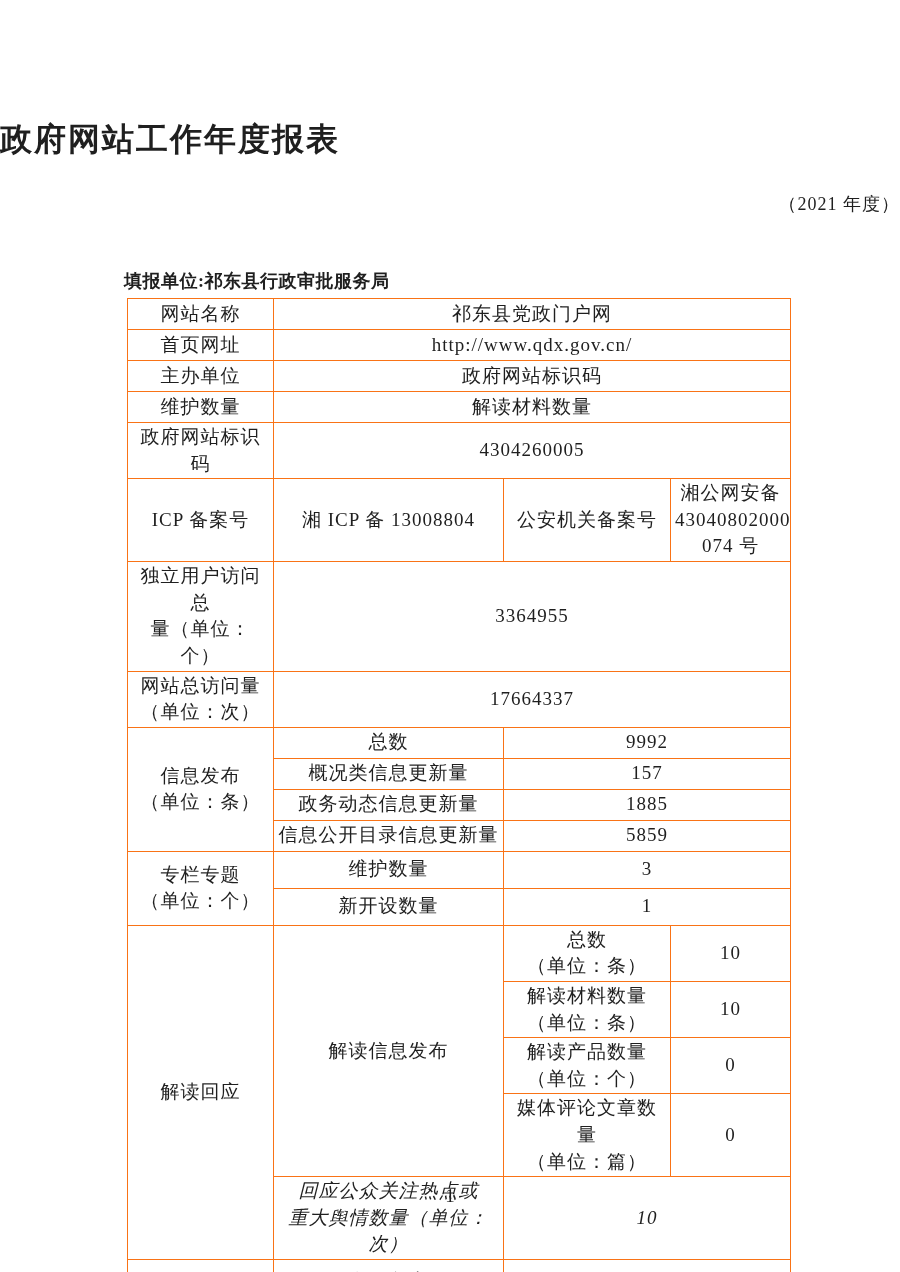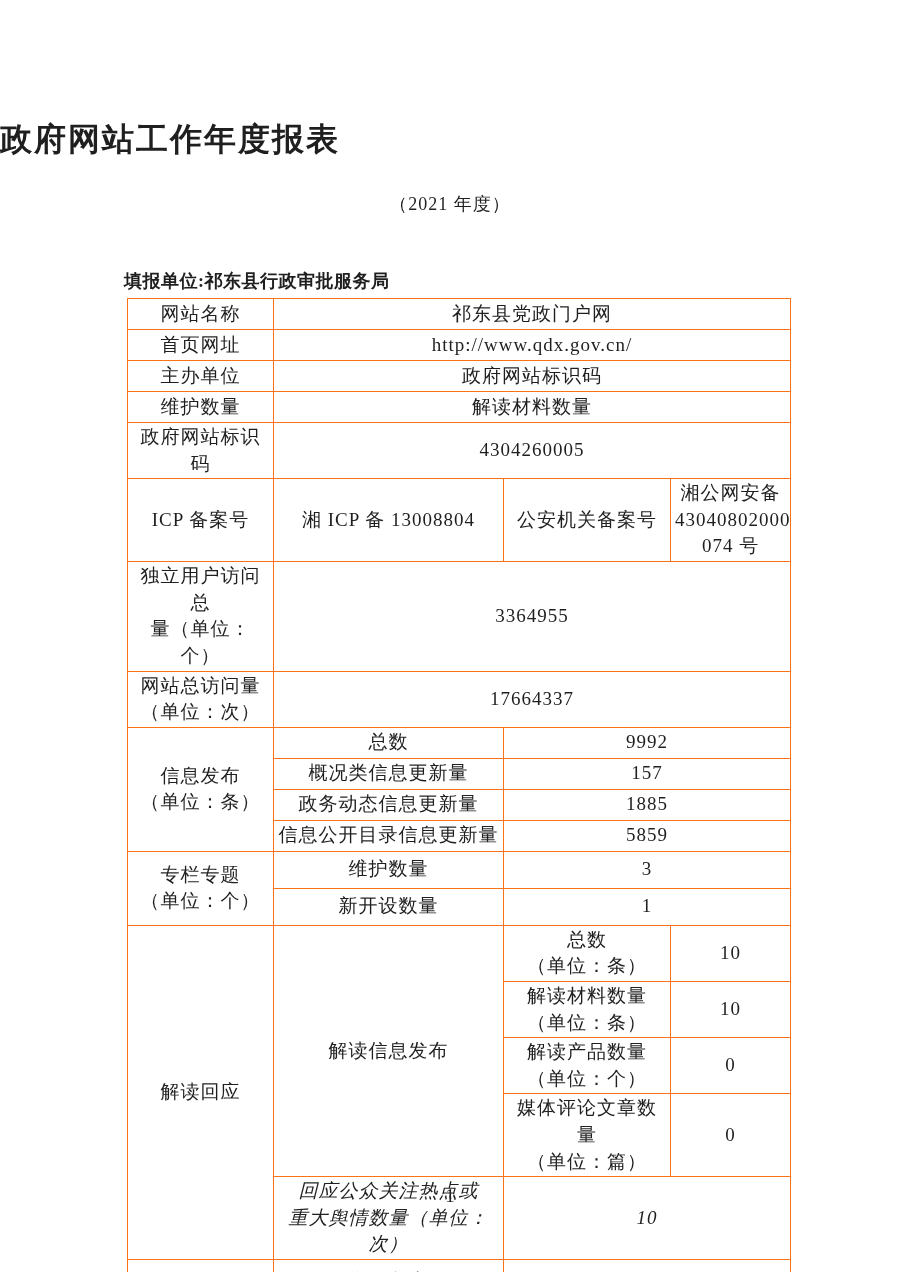--- a/index.html
+++ b/index.html
@@ -25,21 +25,21 @@
     font-weight: 700;
     font-size: 32px;
     letter-spacing: 2px;
     line-height: 1.1;
   }
   .doc-subtitle {
     position: absolute;
     top: 192px;
     left: 0;
     width: 100%;
-    text-align: center;
+    text-align: right;
     font-size: 18px;
     letter-spacing: 1px;
   }
   .reporting-unit {
     position: absolute;
     top: 269px;
     left: 124px;
     font-size: 18px;
     font-weight: 700;
     letter-spacing: 0.5px;

